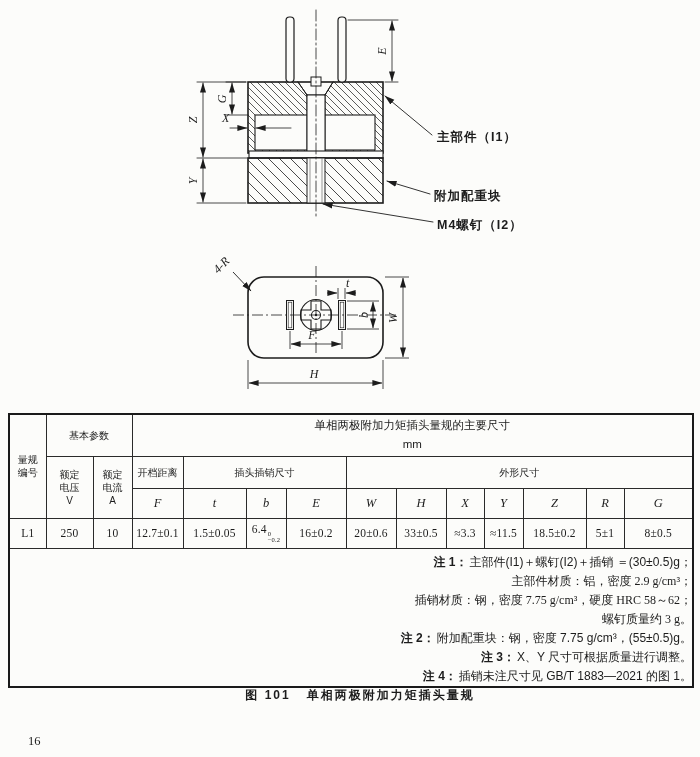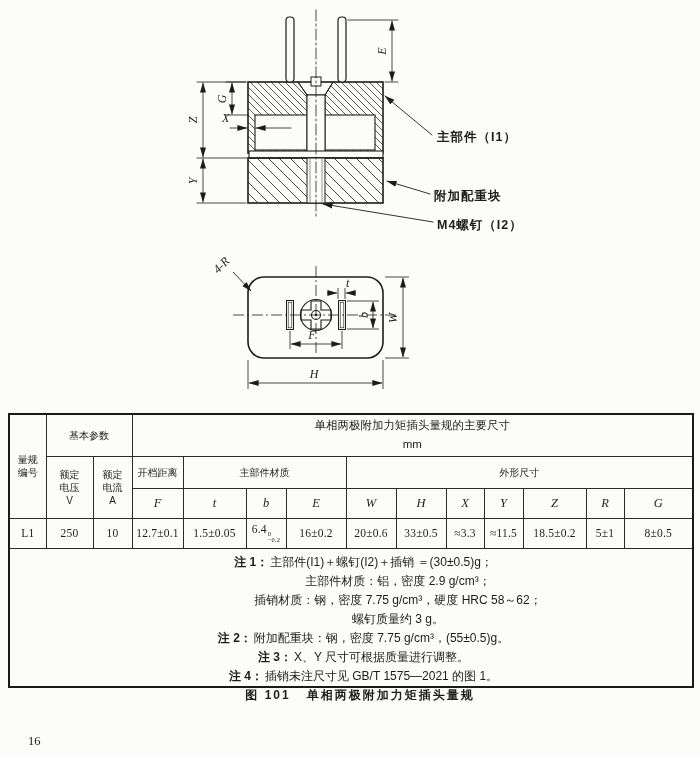--- a/index.html
+++ b/index.html
@@ -15,24 +15,24 @@
   table{border-collapse:collapse;table-layout:fixed;width:684px;font-size:11px;}
   td,th{border:1px solid #2a2a2a;padding:0;text-align:center;vertical-align:middle;
         font-weight:400;overflow:hidden;}
   table{border:2px solid #1a1a1a;}
   .cnhead{white-space:pre-line;line-height:13px;font-size:10px;}
   .dimcell{font-family:"Liberation Serif",serif;font-style:italic;font-size:12.5px;}
   .num{font-family:"Liberation Serif",serif;font-size:11.5px;letter-spacing:0.2px;margin-top:45px;}
   .titlecell{line-height:19px;font-size:11.5px;}
   .tolstack{display:inline-flex;flex-direction:column;vertical-align:-3px;
             font-size:6.5px;line-height:6.5px;margin-left:1px;text-align:left;}
-  #notes-cell{text-align:center;vertical-align:top;}
+  #notes-cell{text-align:right;vertical-align:top;}
   .note-line{line-height:19px;font-size:12px;padding-left:25px;white-space:nowrap;}
   .note-line .note-label{font-weight:700;padding-right:2px;}
-  .note-cont{padding-left:94px;}
+  .note-cont{padding-left:94px;font-family:Liberation Serif, serif;}
 
   #fig-caption{position:absolute;left:10px;top:687px;width:700px;text-align:center;
                font-size:12px;font-weight:700;letter-spacing:2px;}
   #fig-caption .cap-gap{display:inline-block;width:16px;}
   #page-number{position:absolute;left:28px;top:734px;
                font-family:"Liberation Serif",serif;font-size:12.5px;}
 </style>
 </head>
 <body>
 
@@ -205,21 +205,21 @@
       </th>
     </tr>
     <tr style="height:32px;">
       <th rowspan="2" class="cnhead">额定
 电压
 V</th>
       <th rowspan="2" class="cnhead">额定
 电流
 A</th>
       <th class="cnhead">开档距离</th>
-      <th colspan="3" class="cnhead">主部件材质</th>
+      <th colspan="3" class="cnhead">插头插销尺寸</th>
       <th colspan="7" class="cnhead">外形尺寸</th>
     </tr>
     <tr style="height:30px;">
       <th class="dimcell">F</th>
       <th class="dimcell">t</th>
       <th class="dimcell">b</th>
       <th class="dimcell">E</th>
       <th class="dimcell">W</th>
       <th class="dimcell">H</th>
       <th class="dimcell">X</th>
@@ -256,21 +256,21 @@
         <div class="note-line note-cont">主部件材质：铝，密度 2.9 g/cm³；</div>
         <div class="note-line note-cont">插销材质：钢，密度 7.75 g/cm³，硬度 HRC 58～62；</div>
         <div class="note-line note-cont">螺钉质量约 3 g。</div>
         <div class="note-line">
           <span class="note-label">注 2：</span><span>附加配重块：钢，密度 7.75 g/cm³，(55±0.5)g。</span>
         </div>
         <div class="note-line">
           <span class="note-label">注 3：</span><span>X、Y 尺寸可根据质量进行调整。</span>
         </div>
         <div class="note-line">
-          <span class="note-label">注 4：</span><span>插销未注尺寸见 GB/T 1575—2021 的图 1。</span>
+          <span class="note-label">注 4：</span><span>插销未注尺寸见 GB/T 1883—2021 的图 1。</span>
         </div>
       </td>
     </tr>
   </tbody>
     </table>
 </div>
 
 <div id="fig-caption">
   <span>图 101</span><span class="cap-gap"></span><span>单相两极附加力矩插头量规</span>
 </div>

